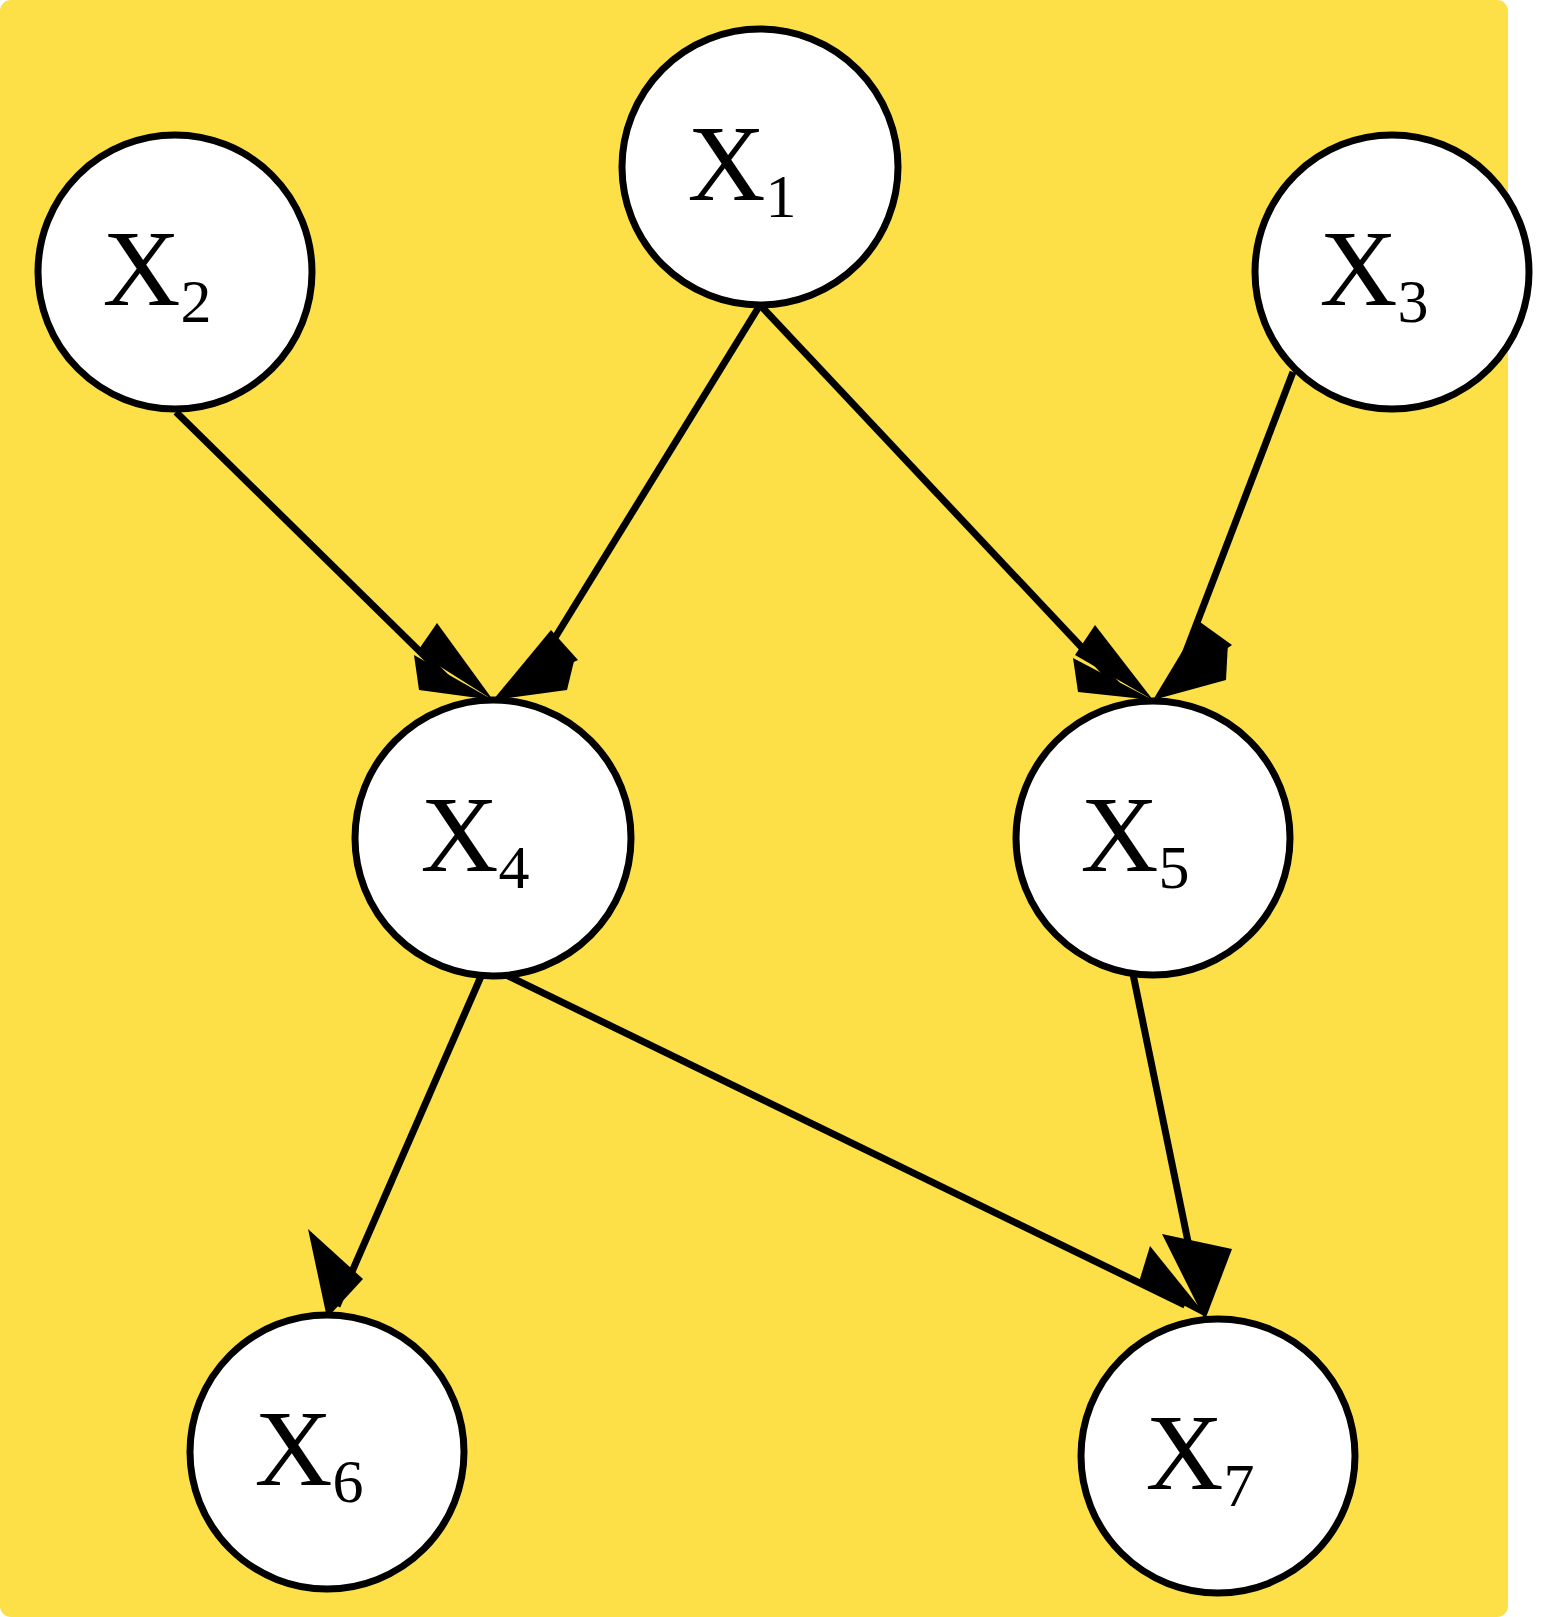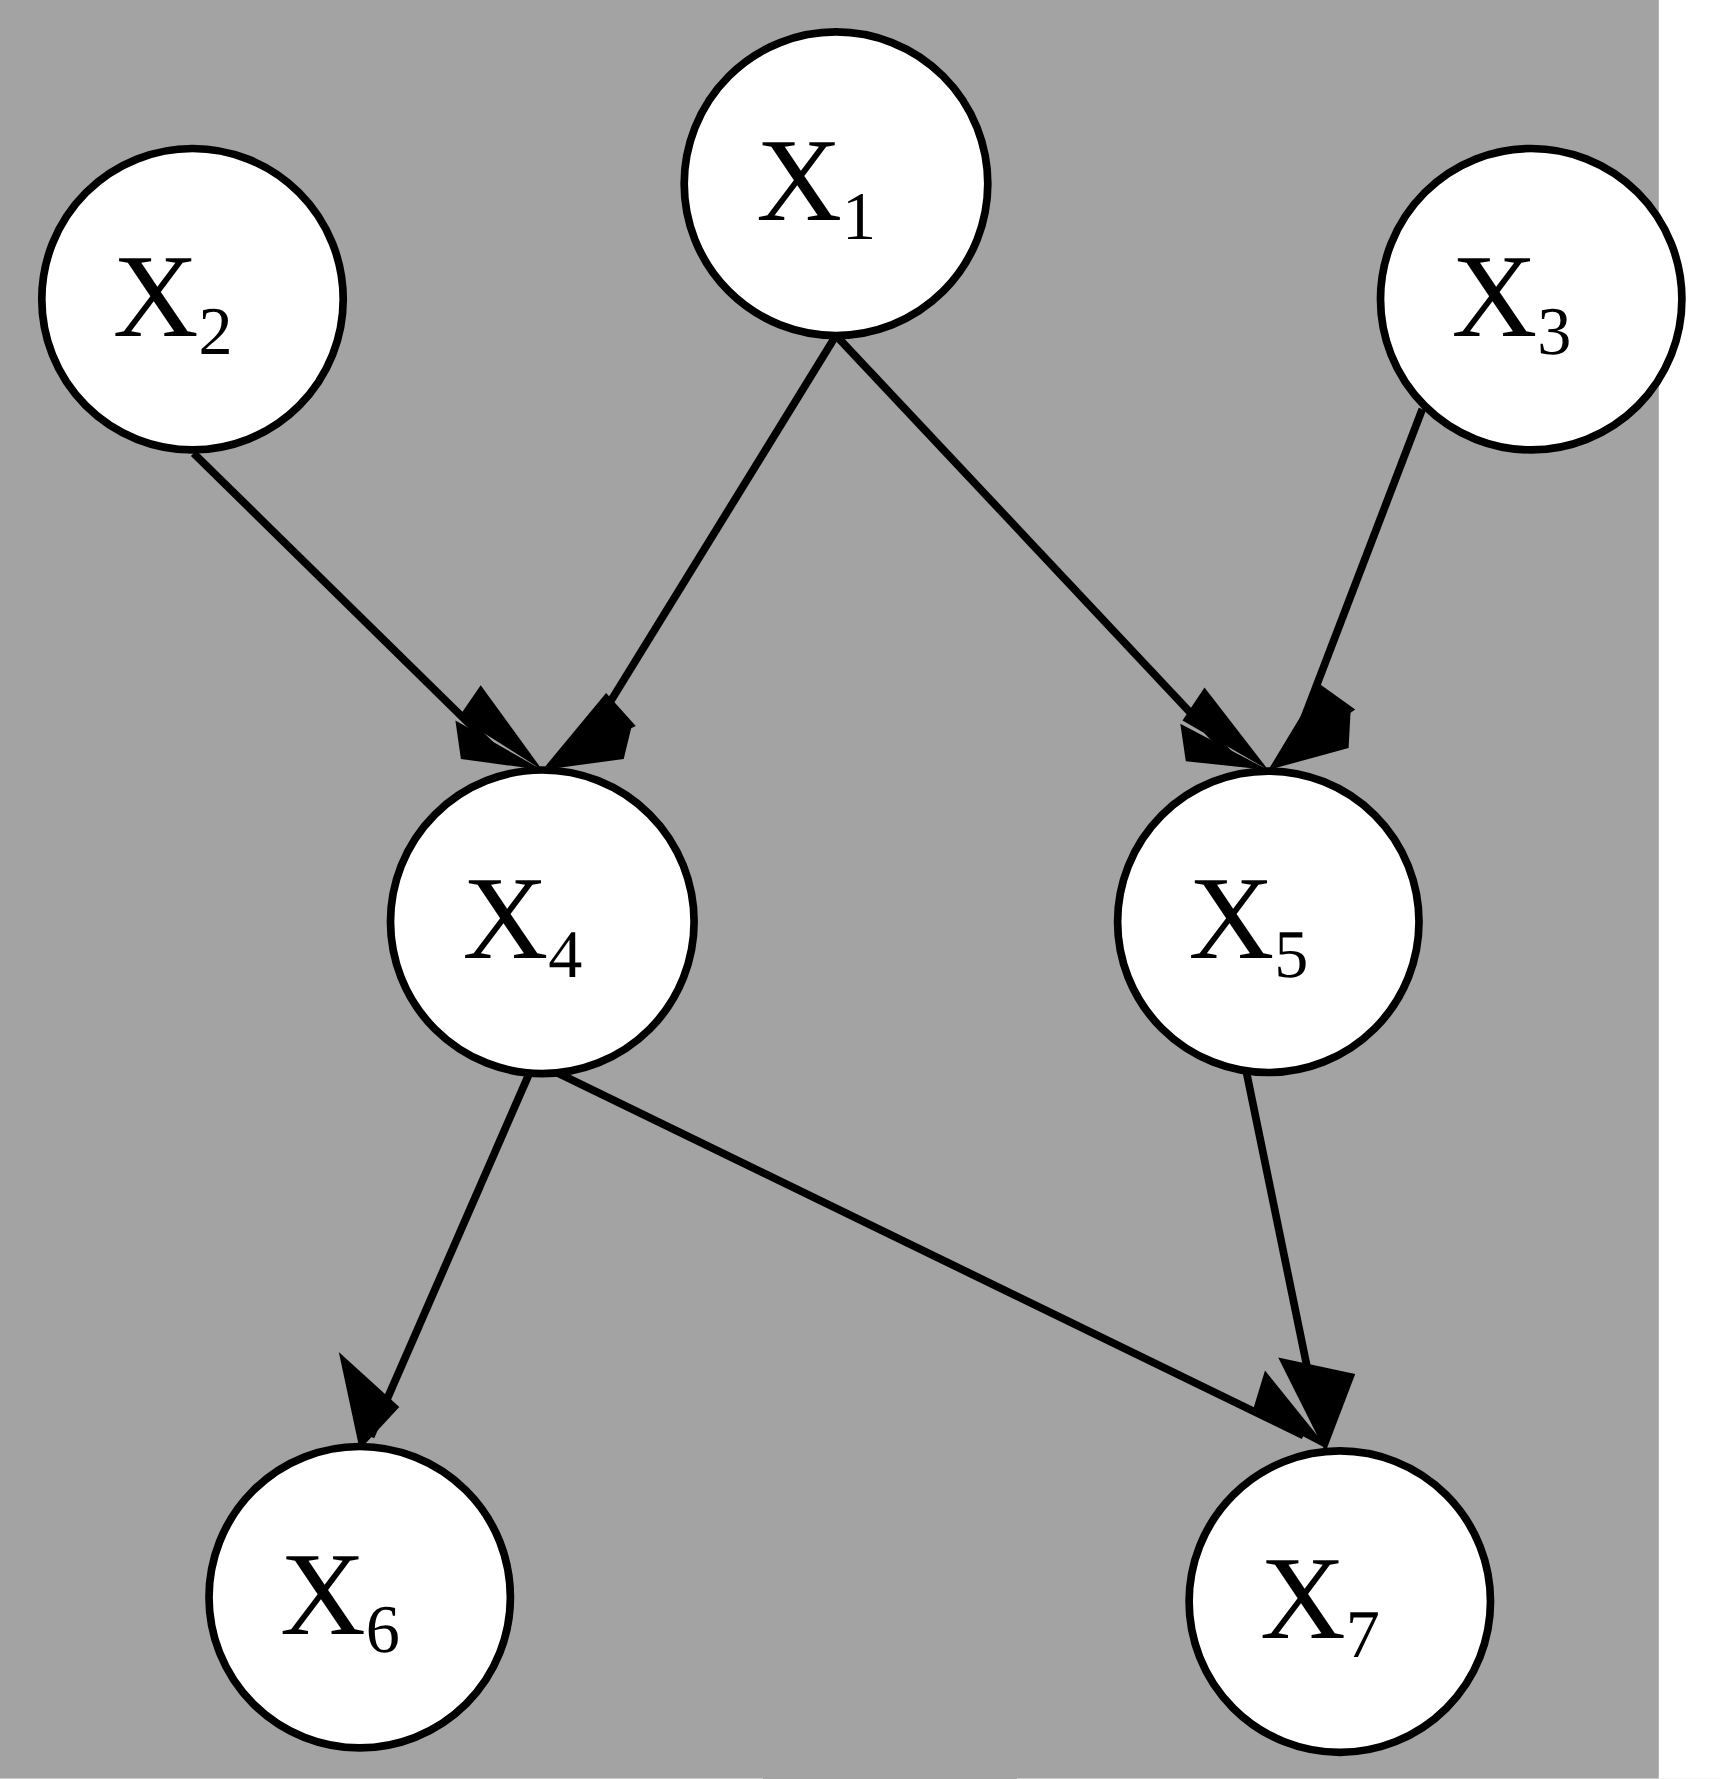--- a/index.html
+++ b/index.html
@@ -11,21 +11,22 @@
   body {
     width: 1564px;
     height: 1617px;
     font-family: "Liberation Serif", "DejaVu Serif", serif;
     overflow: hidden;
   }
   #dag-canvas {
     position: relative;
     width: 1508px;
     height: 1617px;
-    background: #a3a3a3;
+    background: #fde047;
+    border-radius: 11px;
   }
   svg#dag-svg {
     display: block;
     width: 1564px;
     height: 1617px;
   }
   .node-circle {
     fill: #ffffff;
     stroke: #000000;
     stroke-width: 7;

